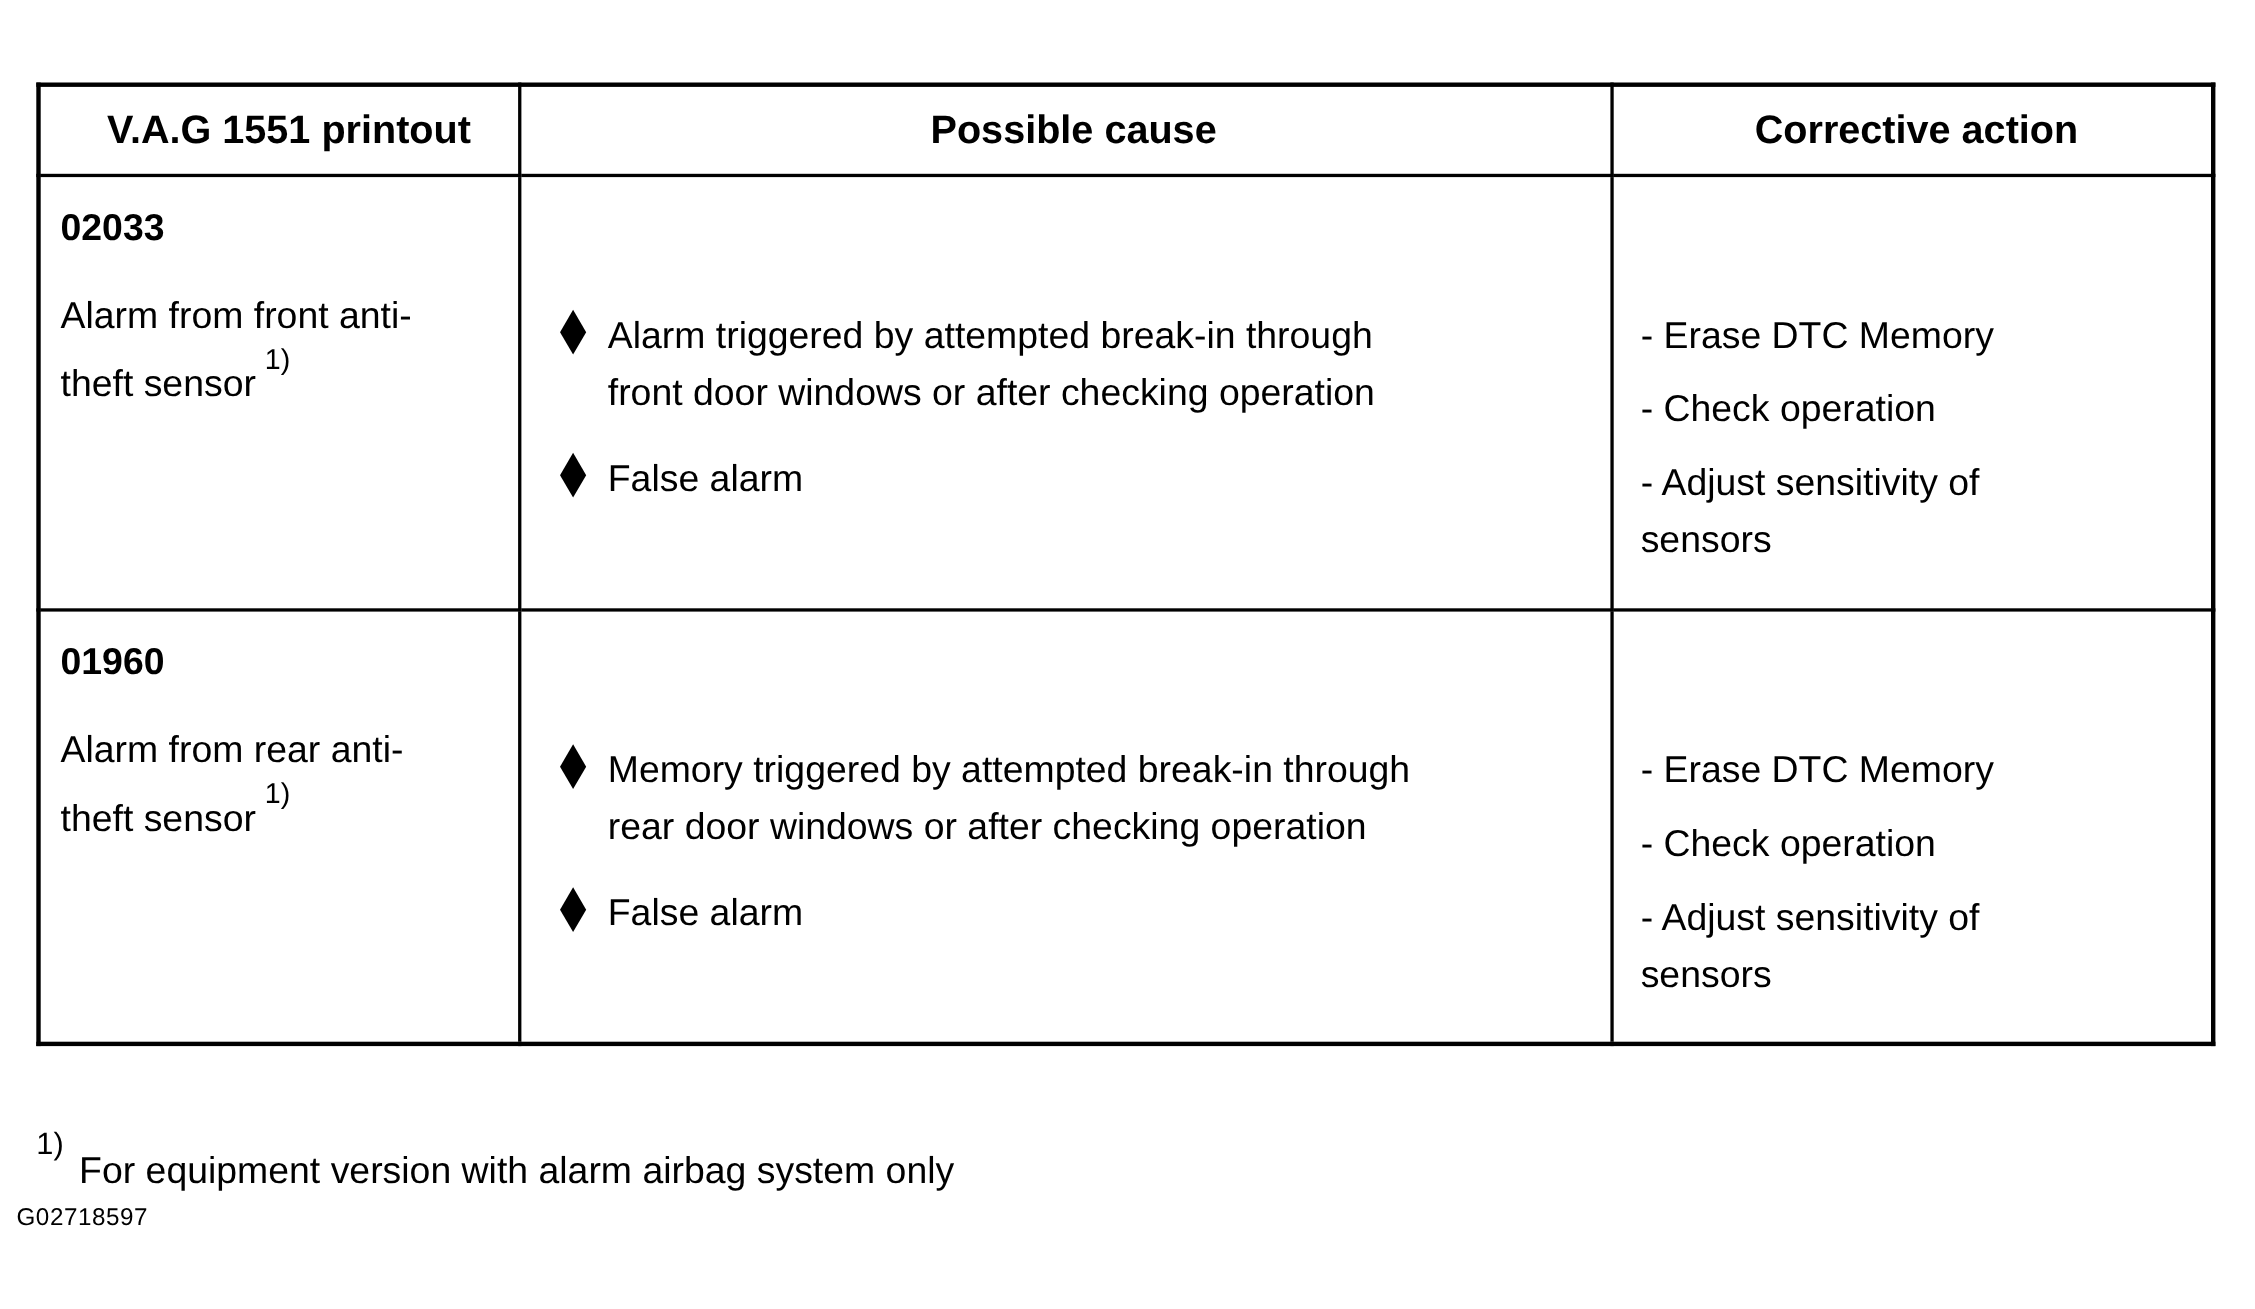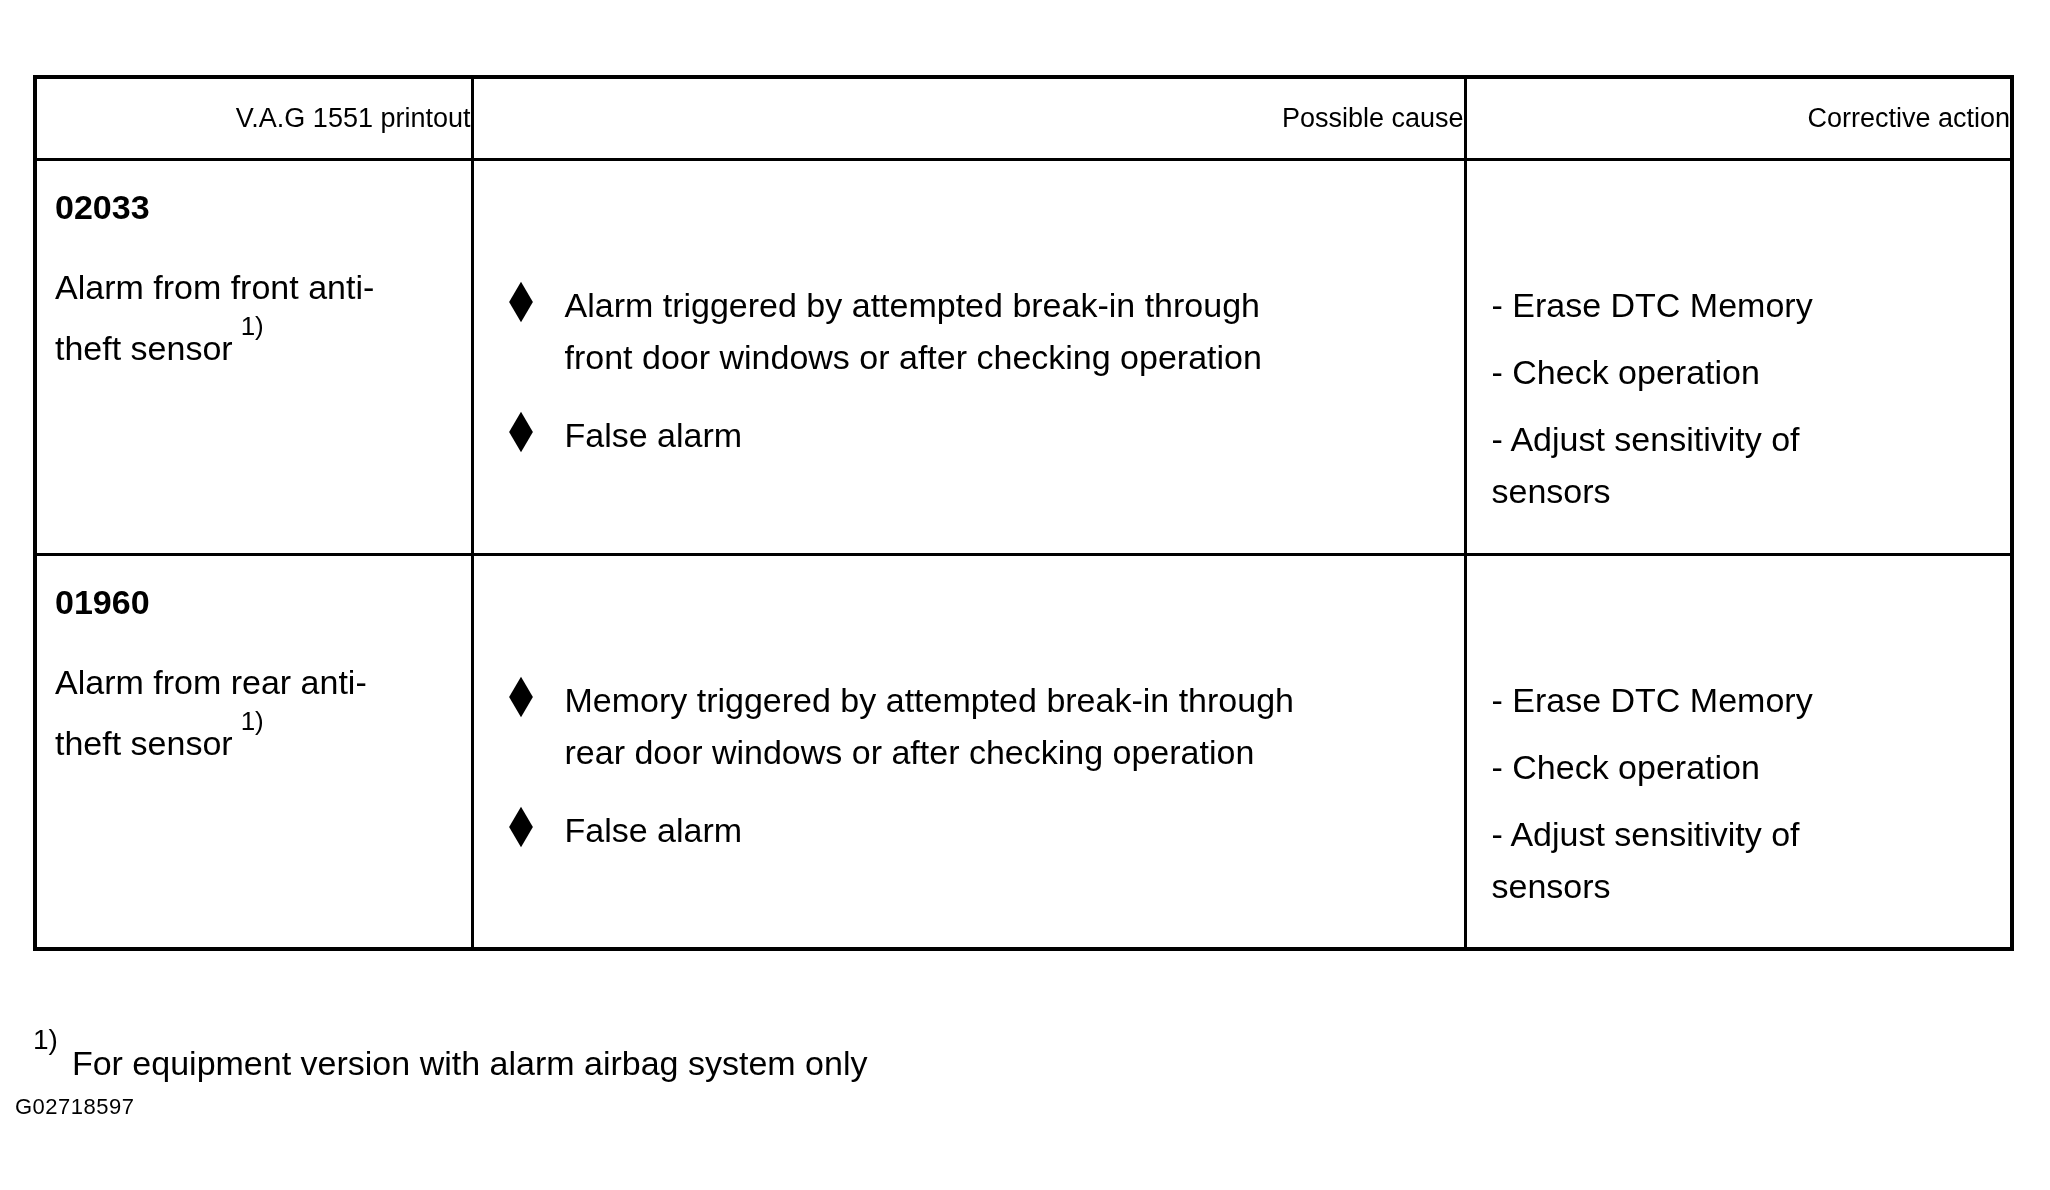--- a/index.html
+++ b/index.html
@@ -12,37 +12,37 @@
               border: 4px solid #000; }
   table.dtc th, table.dtc td { border: 3px solid #000; vertical-align: top; }
 
   col.c1 { width: 437px; }
   col.c2 { width: 993px; }
   col.c3 { width: 547px; }
 
   thead tr { height: 82px; }
   tbody tr { height: 395px; }
 
-  th { text-align: right; vertical-align: middle !important;
-       font-size: 27px; font-weight: normal; }
+  th { text-align: center; vertical-align: middle !important;
+       font-size: 36px; font-weight: bold; }
   th.h1 { padding-left: 18px; }
   th.h2 { padding-left: 15px; }
   th.h3 { padding-left: 8px; }
 
   td.code-cell { padding: 20px 40px 0 18px; }
   .code { font-size: 34px; font-weight: bold; line-height: 52px; }
   .desc { margin-top: 28px; max-width: 372px; font-size: 34px; line-height: 52px; }
   sup.fn { font-size: 26px; position: relative; top: -13px; margin-left: 8px; }
 
   td.cause-cell { padding: 118px 10px 0 35px; }
   ul.causes { list-style: none; }
   ul.causes li { display: flex; align-items: flex-start; margin-bottom: 26px; }
   .diamond { flex: none; width: 16px; height: 16px; background: #000;
              transform: scale(1.05, 1.8) rotate(45deg); margin: 15px 0 0 4px; }
-  .cause-text { margin-left: 36px; max-width: 740px; font-size: 34px; line-height: 52px; }
+  .cause-text { margin-left: 24px; max-width: 740px; font-size: 34px; line-height: 52px; }
 
   td.action-cell { padding: 118px 20px 0 25px; }
   .action { max-width: 425px; font-size: 34px; line-height: 52px; margin-bottom: 15px; }
 
   .footnote { position: absolute; left: 33px; top: 1028px;
               font-size: 34px; line-height: 52px; }
   .footnote sup.fn-big { font-size: 28px; position: relative; top: -14px;
                          margin-right: 14px; margin-left: 0; }
   .figure-id { position: absolute; left: 15px; top: 1094px;
                font-size: 22px; font-weight: normal; letter-spacing: 0.5px; }

